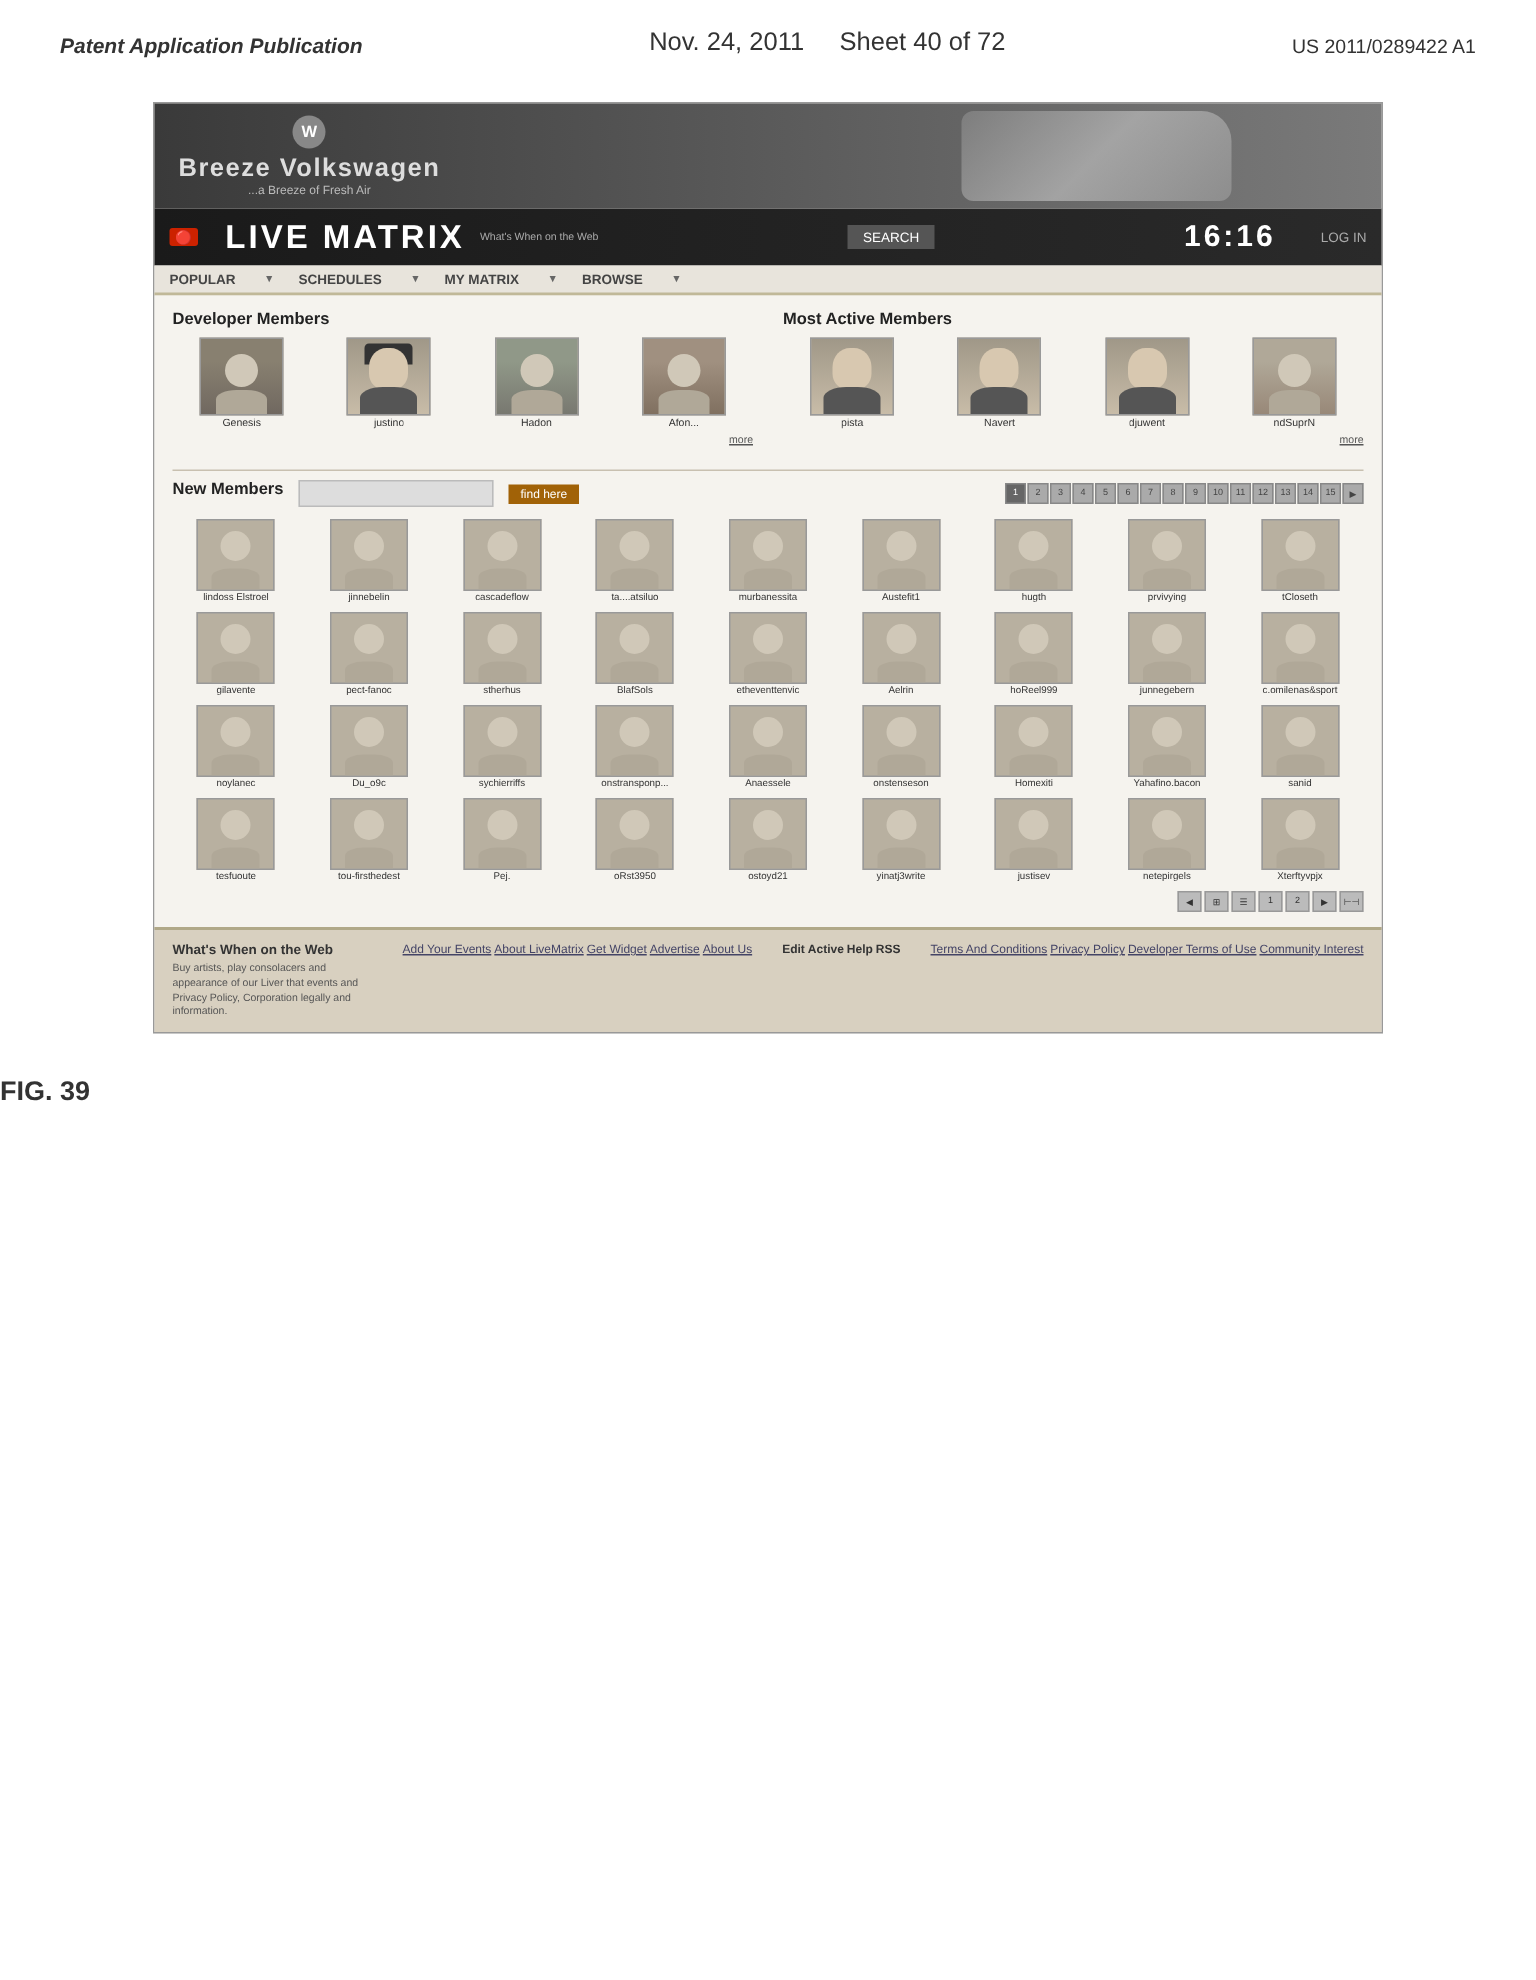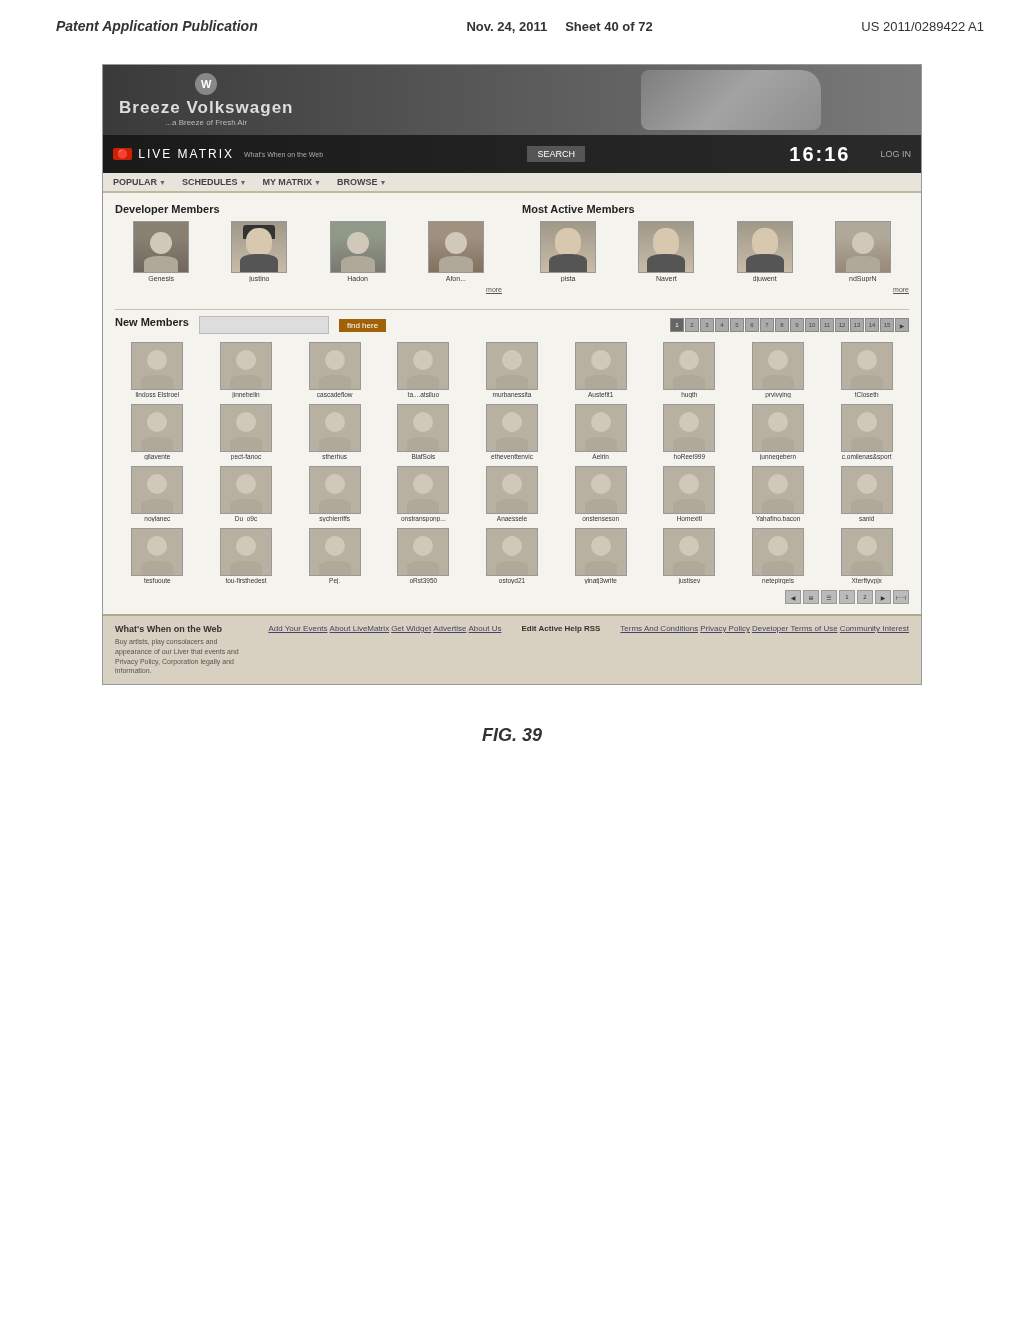--- a/index.html
+++ b/index.html
@@ -13,31 +13,29 @@
       overflow: hidden;
     }
 
     
     .patent-header {
       display: flex;
       justify-content: space-between;
       align-items: flex-end;
       padding: 18px 40px 10px 40px;
       font-size: 13px;
-      margin-left: 16px;
     }
     .patent-header-left {
       font-weight: bold;
       font-style: italic;
       font-size: 14px;
     }
     .patent-header-center {
       text-align: center;
-      font-size: 13px;
-      font-weight: bold;
+      font-size: 17px;
     }
     .patent-header-right {
       font-size: 13px;
     }
 
     
     .main-content {
       display: flex;
       justify-content: center;
       align-items: flex-start;
@@ -118,25 +116,25 @@
     }
     .live-badge {
       background: #cc2200;
       color: #fff;
       font-size: 9px;
       font-weight: bold;
       padding: 1px 4px;
       border-radius: 2px;
     }
     .live-matrix-text {
-      font-size: 12px;
-      font-weight: normal;
+      font-size: 22px;
+      font-weight: bold;
       color: #fff;
       letter-spacing: 2px;
-      margin-left: 2px;
+      margin-left: 14px;
     }
     .live-matrix-sub {
       font-size: 7px;
       color: #aaa;
       margin-left: 6px;
     }
     .live-matrix-time {
       margin-left: auto;
       font-size: 20px;
       font-weight: bold;
@@ -168,21 +166,21 @@
       padding: 4px 10px;
       gap: 16px;
     }
     .nav-item {
       font-size: 9px;
       font-weight: bold;
       color: #444;
       cursor: pointer;
       display: flex;
       align-items: center;
-      gap: 2px;
+      gap: 19px;
     }
     .nav-arrow {
       font-size: 7px;
       color: #666;
     }
 
     
     .content-area {
       background: #f5f3ee;
       padding: 10px 12px;
@@ -453,25 +451,23 @@
     }
     .footer-link-bold {
       font-size: 8px;
       font-weight: bold;
       color: #333;
       cursor: pointer;
     }
 
     
     .figure-caption {
-      text-align: center;
-      margin-top: 20px;
+      margin-top: 8px;
       font-size: 18px;
       font-weight: bold;
-      font-style: italic;
     }
     .avatar-photo-1 { background: linear-gradient(to bottom, #888070 30%, #706860 100%); }
     .avatar-photo-2 { background: linear-gradient(to bottom, #a09080 30%, #807060 100%); }
     .avatar-photo-3 { background: linear-gradient(to bottom, #909888 30%, #787870 100%); }
     .avatar-photo-4 { background: linear-gradient(to bottom, #b0a898 30%, #988878 100%); }
 
     
     .avatar-face-visible {
       width: 100%;
       height: 100%;

